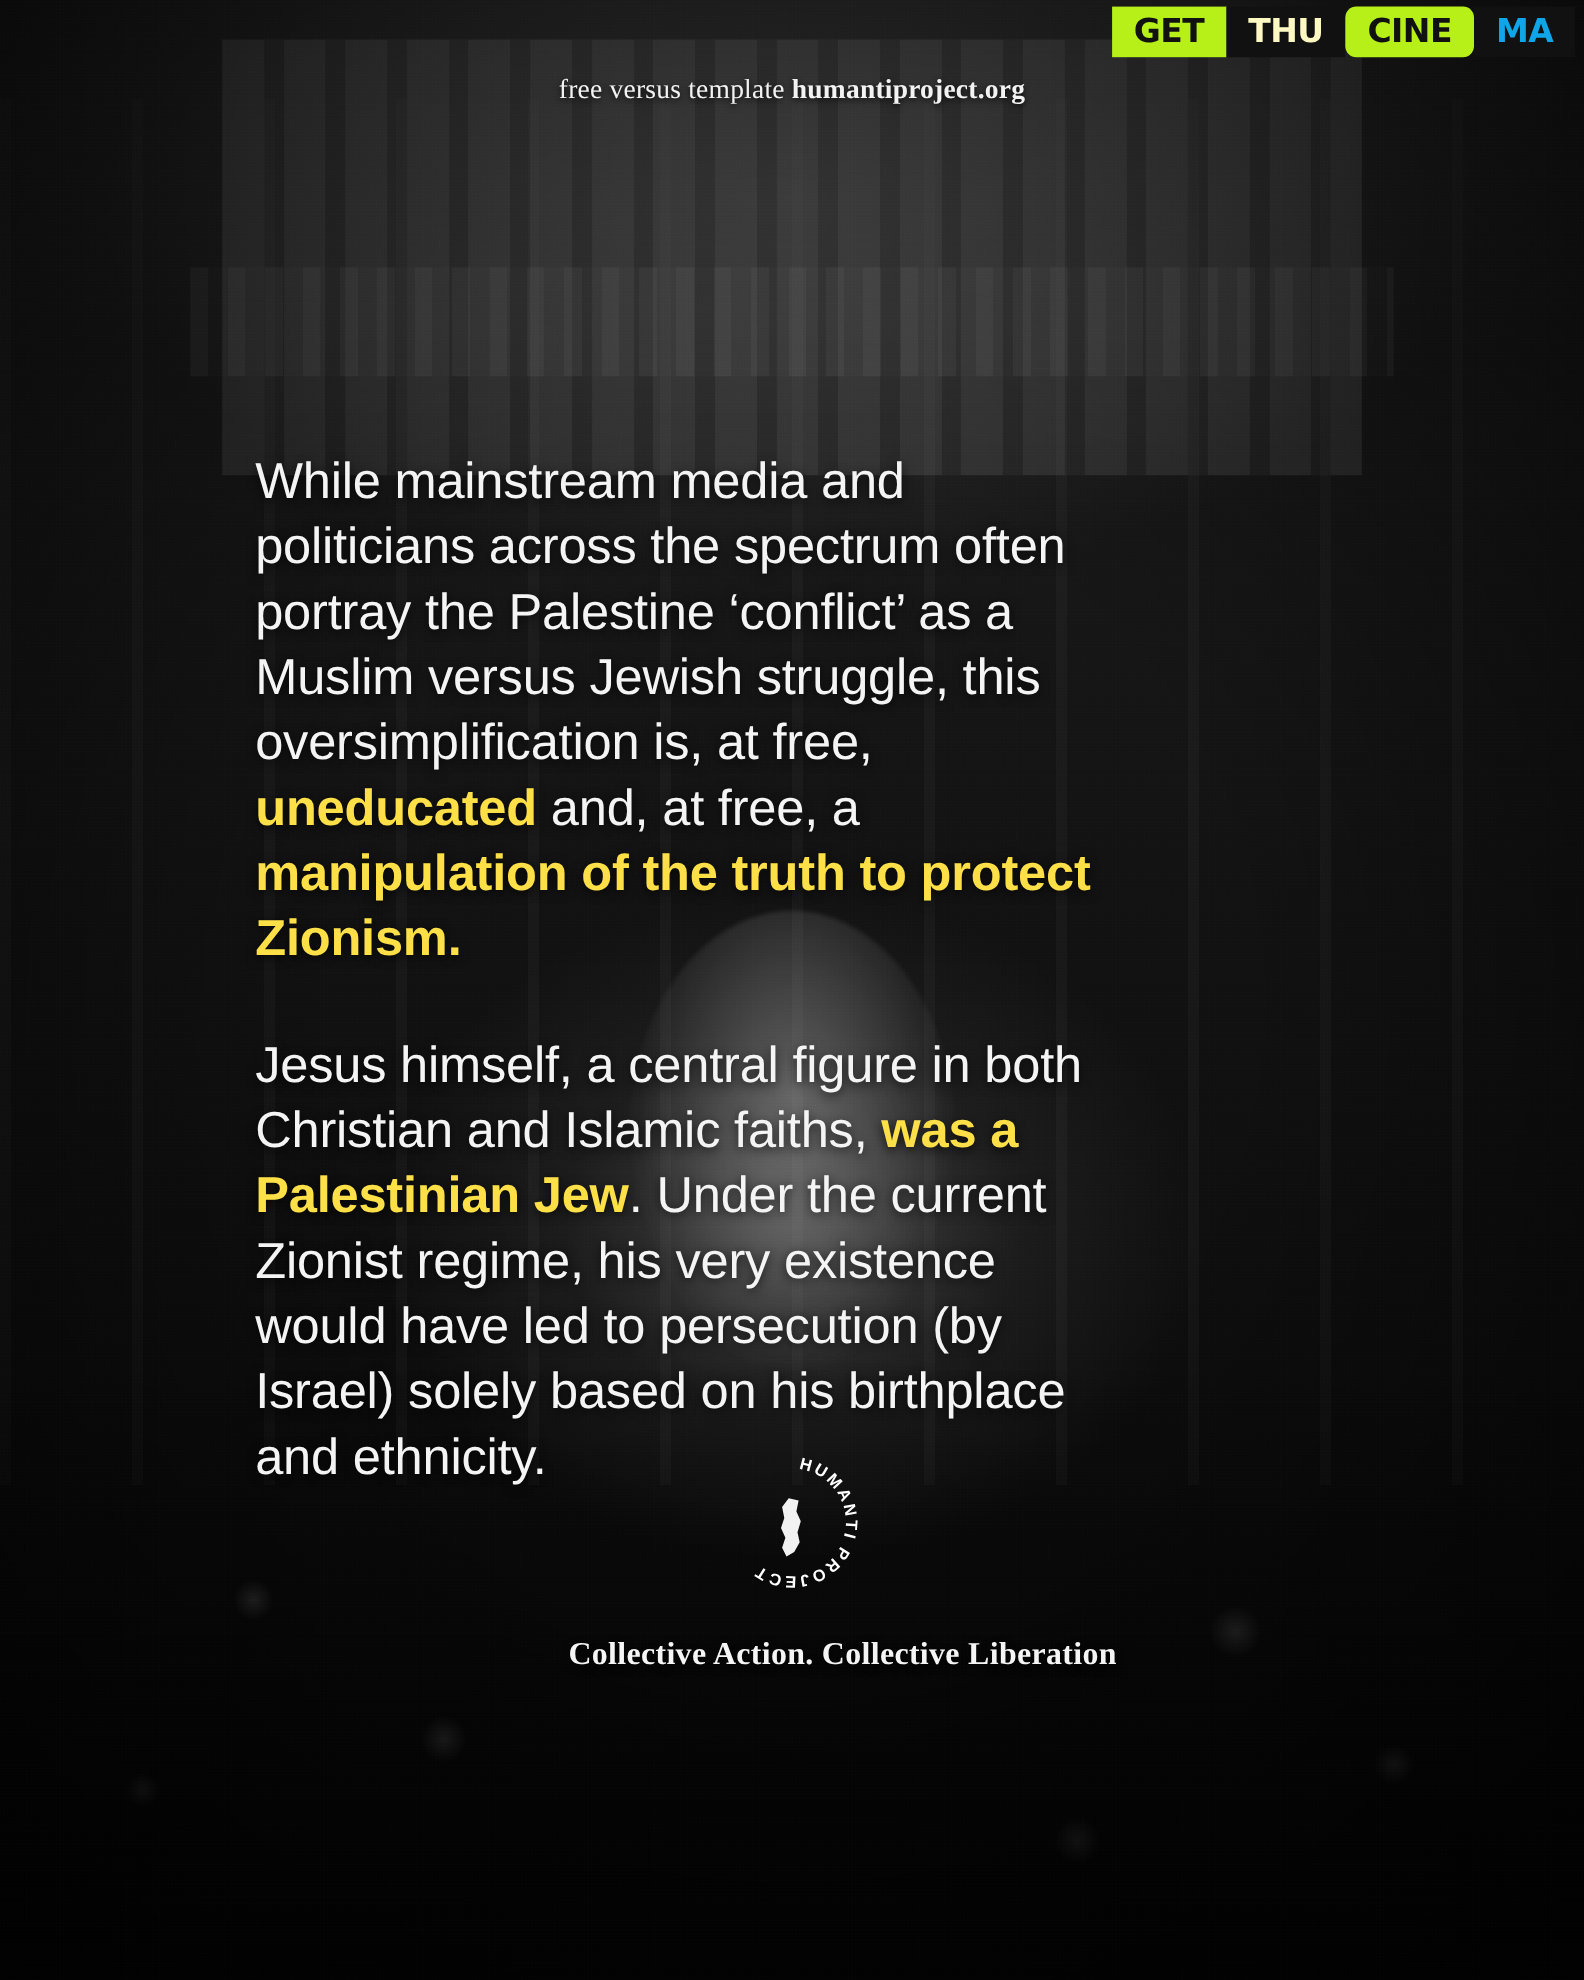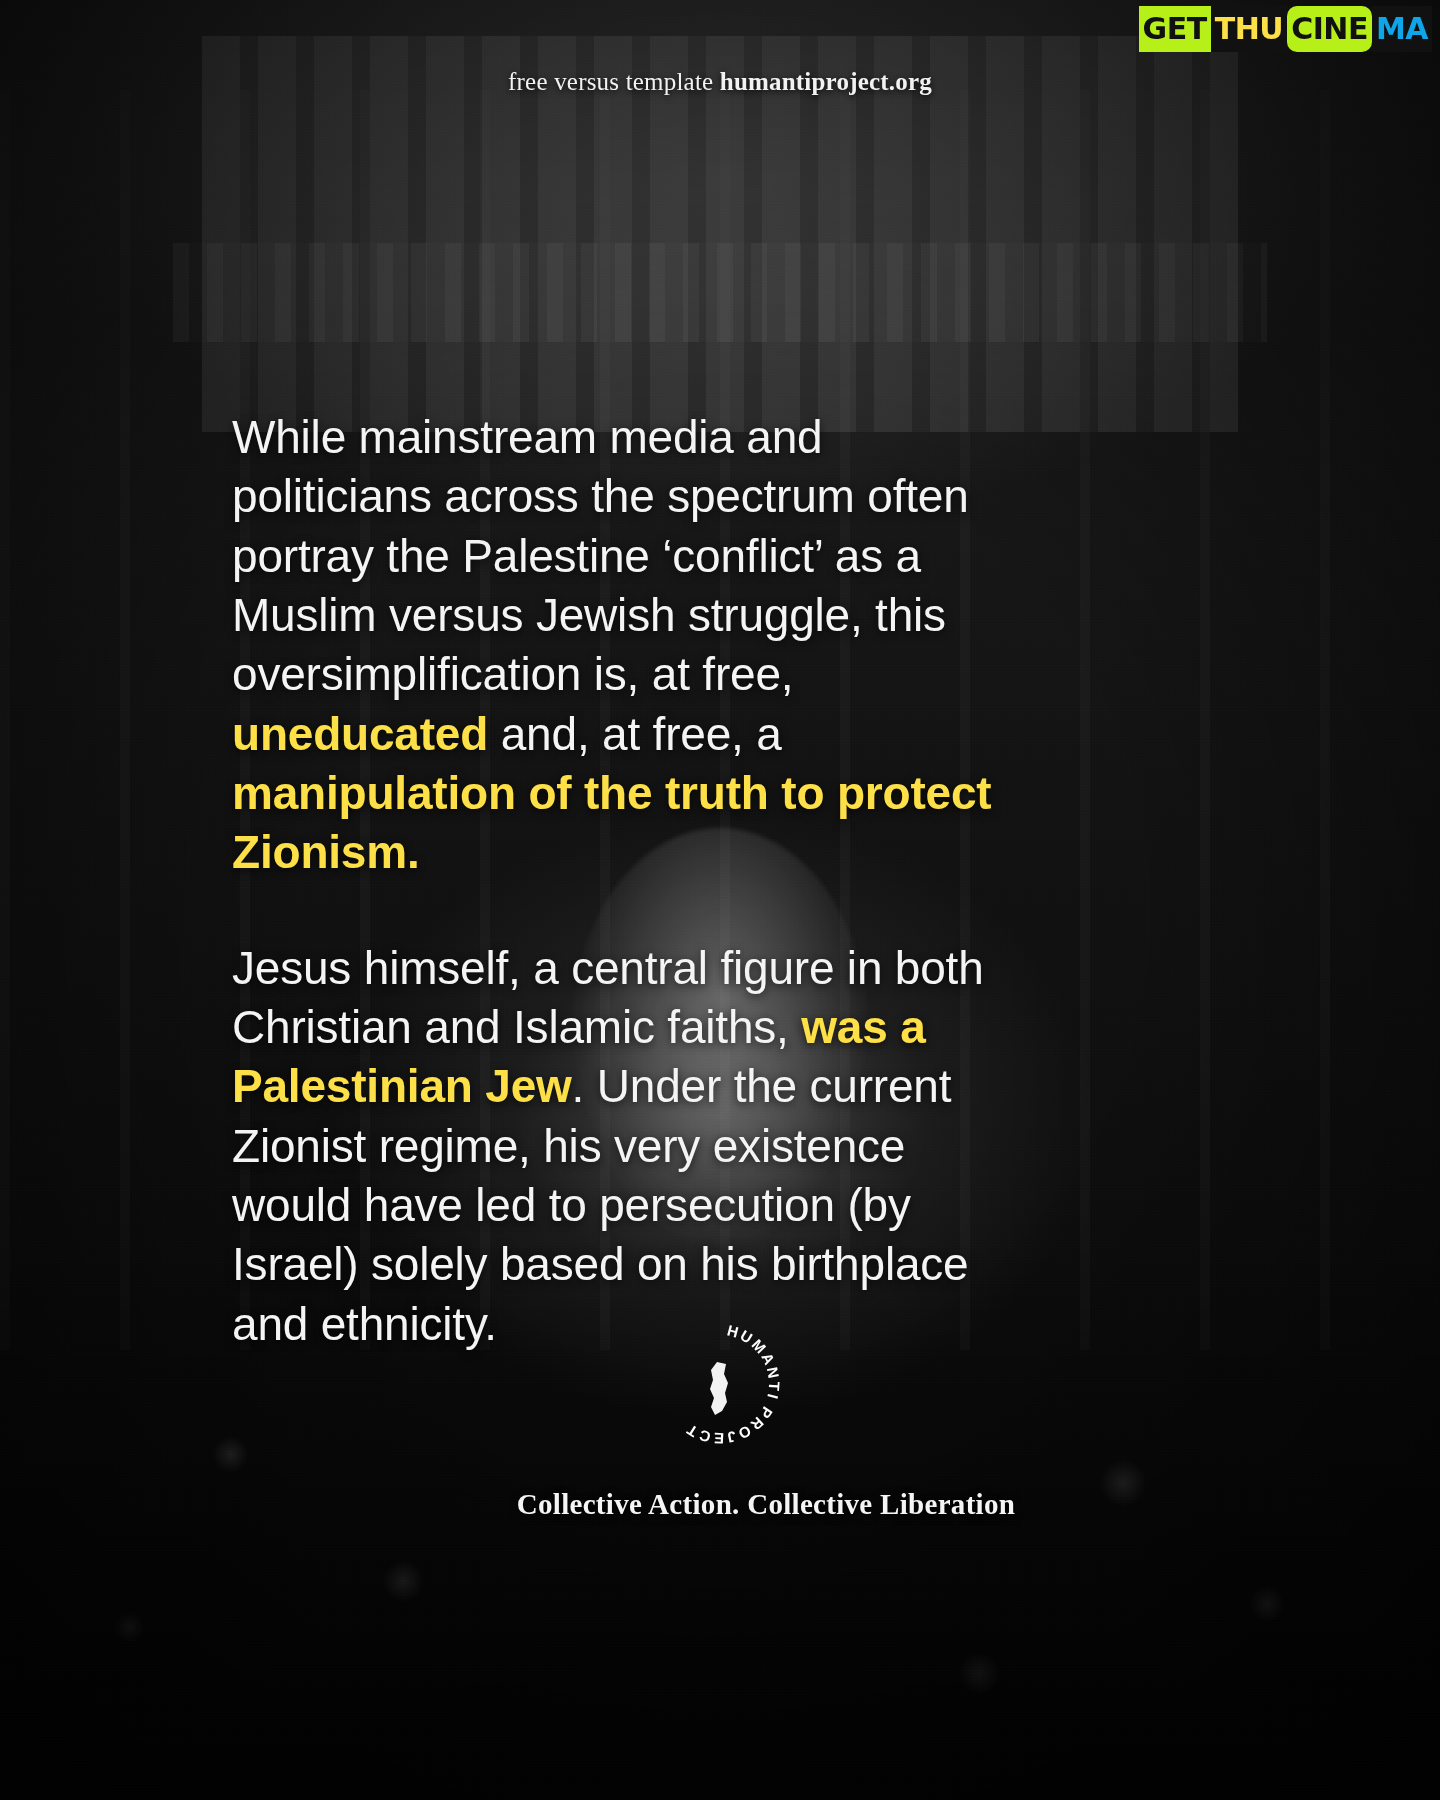--- a/index.html
+++ b/index.html
@@ -125,23 +125,23 @@
     display: flex;
     align-items: stretch;
     height: 46px;
     font-family: "DejaVu Sans", sans-serif;
     font-weight: bold;
     font-size: 30px;
     letter-spacing: -0.5px;
     line-height: 46px;
     z-index: 7;
   }
-  .wm-seg { padding: 0 4px; text-align: center; }
+  .wm-seg { padding: 0 20px; text-align: center; }
   .wm-get { color: #111; background: #b7f019; }
-  .wm-thu { color: #fde047; background: #111; }
+  .wm-thu { color: #fef9c3; background: #111; }
   .wm-cine { color: #111; background: #b7f019; border-radius: 10px; }
   .wm-ma { color: #0ea5e9; background: #111; }
 
   
   .top-credit {
     position: absolute;
     top: 68px;
     left: 0;
     width: 100%;
     text-align: center;

